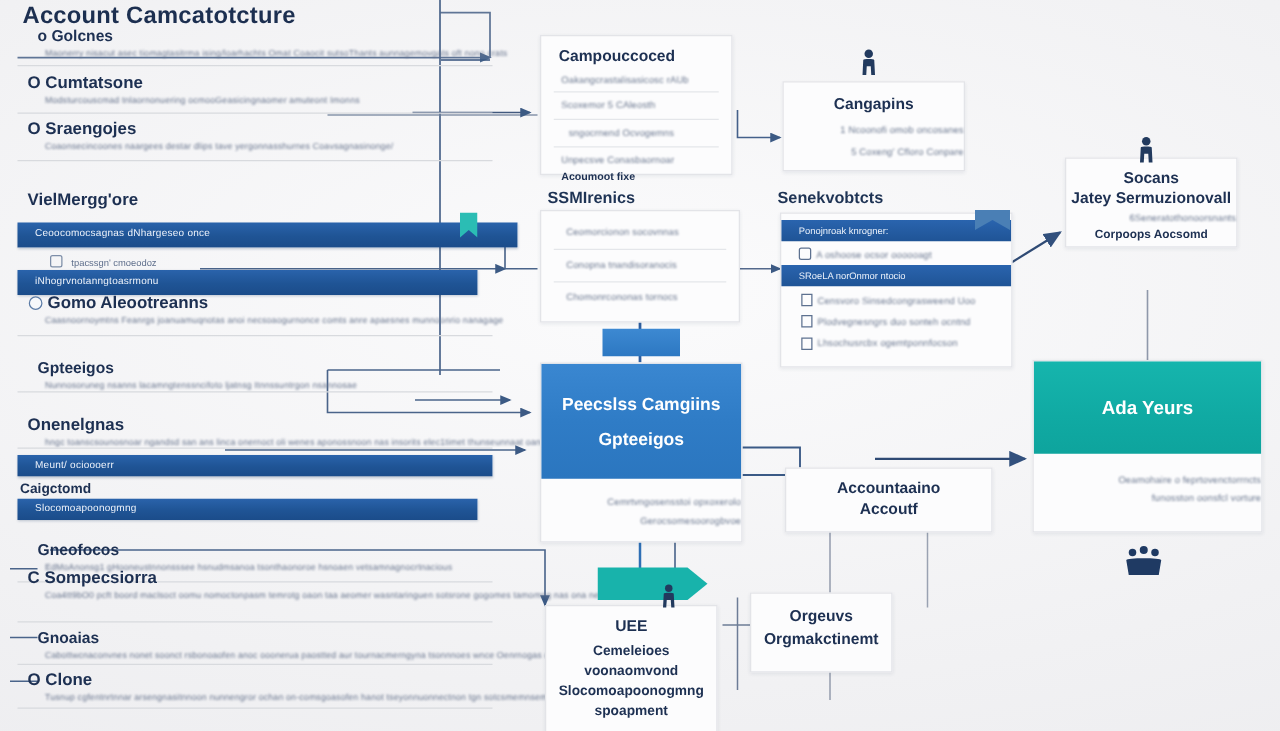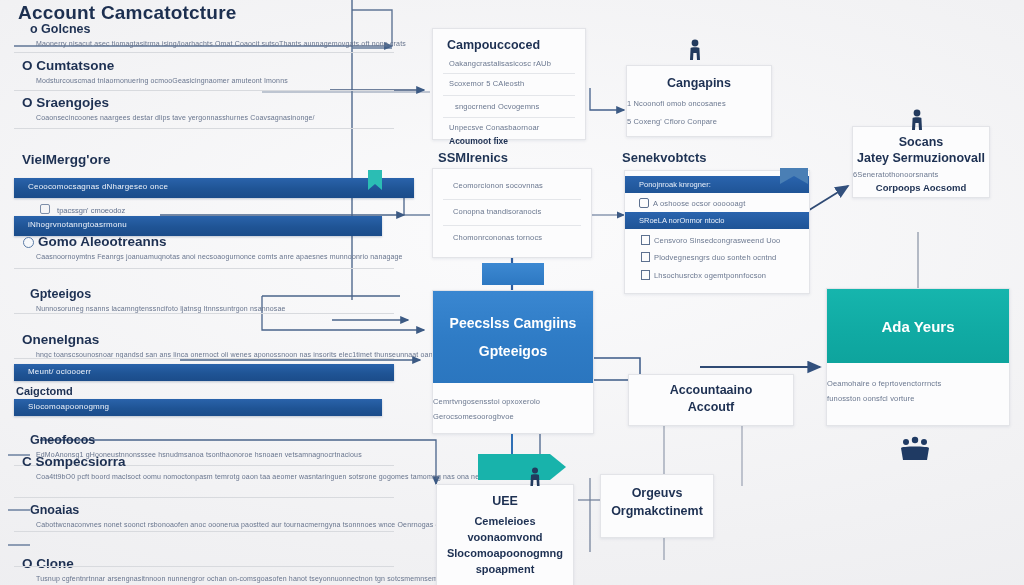--- a/index.html
+++ b/index.html
@@ -71,21 +71,21 @@
     white-space:nowrap;
   }
 
   
   .card-title{
     font-size:12.5px;font-weight:bold;color:#1d3052;filter:blur(.4px);
     white-space:nowrap;text-align:center;
   }
   .card-line{
     font-size:7.5px;color:#6a778f;filter:blur(.65px);
-    white-space:nowrap;text-align:left;letter-spacing:.15px;
+    white-space:nowrap;text-align:right;letter-spacing:.15px;
   }
   .sep{height:1px;background:#e4e6ea;margin:5px 10px;}
 
   
   .bluehead{
     background:linear-gradient(180deg,#3a87d1 0%,#2f7cc6 50%,#2b76bf 100%);
   }
   .tealhead{
     background:linear-gradient(180deg,#16b5ad 0%,#10aaa3 60%,#0ea49d 100%);
   }
@@ -294,21 +294,21 @@
       <div class="s-p">Coa4tt9bO0 pcft boord maclsoct oomu nomoctonpasm temrotg oaon taa aeomer wasntaringuen sotsrone gogomes tamomng nas ona nennee</div>
     </div>
     <div class="lc-rule" style="top:497px"></div>
 
     <div class="lc-sec" style="top:503px">
       <div class="s-h ind">Gnoaias</div>
       <div class="s-p">Cabottwcnaconvnes nonet soonct rsbonoaofen anoc ooonerua paostted aur tournacmerngyna tsonnnoes wnce Oenrnogas ocinoce</div>
     </div>
     <div class="lc-rule" style="top:531px"></div>
 
-    <div class="lc-sec" style="top:556px">
+    <div class="lc-sec" style="top:536px">
       <div class="s-h">O Clone</div>
       <div class="s-p">Tusnup cgfentnrtnnar arsengnasitnnoon nunnengror ochan on-comsgoasofen hanot tseyonnuonnectnon tgn sotcsmemnsem nee</div>
     </div>
     <div class="lc-rule" style="top:566px"></div>
   </div>
 
   <div class="layer" id="nodes">
 
     <div class="panel" style="left:432px;top:28px;width:152px;height:110px;padding:0">
       <div class="card-title" style="margin:9px 0 0 0;text-align:left;padding-left:14px">Campouccoced</div>
@@ -355,21 +355,21 @@
         <div style="font-size:7.5px;padding:4px 0 0 14px;filter:blur(.6px);white-space:nowrap">SRoeLA norOnmor ntocio</div>
       </div>
       <div style="display:flex;align-items:center;gap:4px;padding:6px 0 0 16px">
         <span style="width:7px;height:8px;border:1.2px solid #5d7190;display:inline-block;"></span>
         <span class="card-line" style="text-align:left">Censvoro Sinsedcongrasweend Uoo</span>
       </div>
       <div style="display:flex;align-items:center;gap:4px;padding:7px 0 0 16px">
         <span style="width:7px;height:8px;border:1.2px solid #5d7190;display:inline-block;"></span>
         <span class="card-line" style="text-align:left">Plodvegnesngrs duo sonteh ocntnd</span>
       </div>
-      <div style="display:flex;align-items:center;gap:4px;padding:8px 0 0 16px">
+      <div style="display:flex;gap:4px;padding:8px 0 0 16px">
         <span style="width:7px;height:8px;border:1.2px solid #5d7190;display:inline-block;"></span>
         <span class="card-line" style="text-align:left">Lhsochusrcbx ogemtponnfocson</span>
       </div>
     </div>
 
     <svg class="people" style="left:780px;top:168px" width="28" height="24" viewBox="0 0 28 24">
       <path d="M0,0 L28,0 L28,16 L14,8 L0,16 z" fill="#4a7fb5"></path>
     </svg>
 
     <svg class="people" style="left:908px;top:108px" width="18" height="26" viewBox="0 0 18 26">

